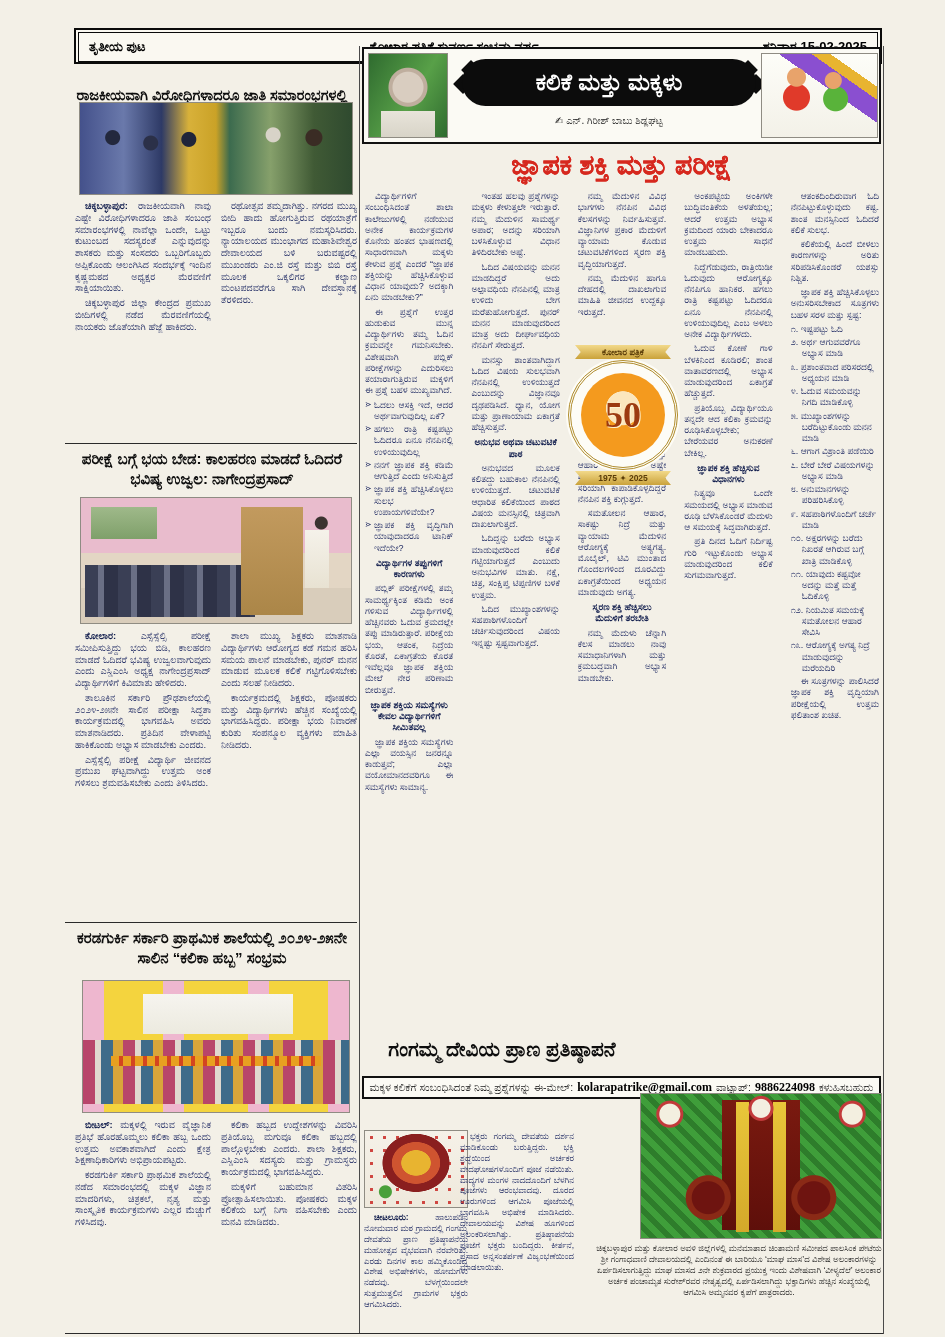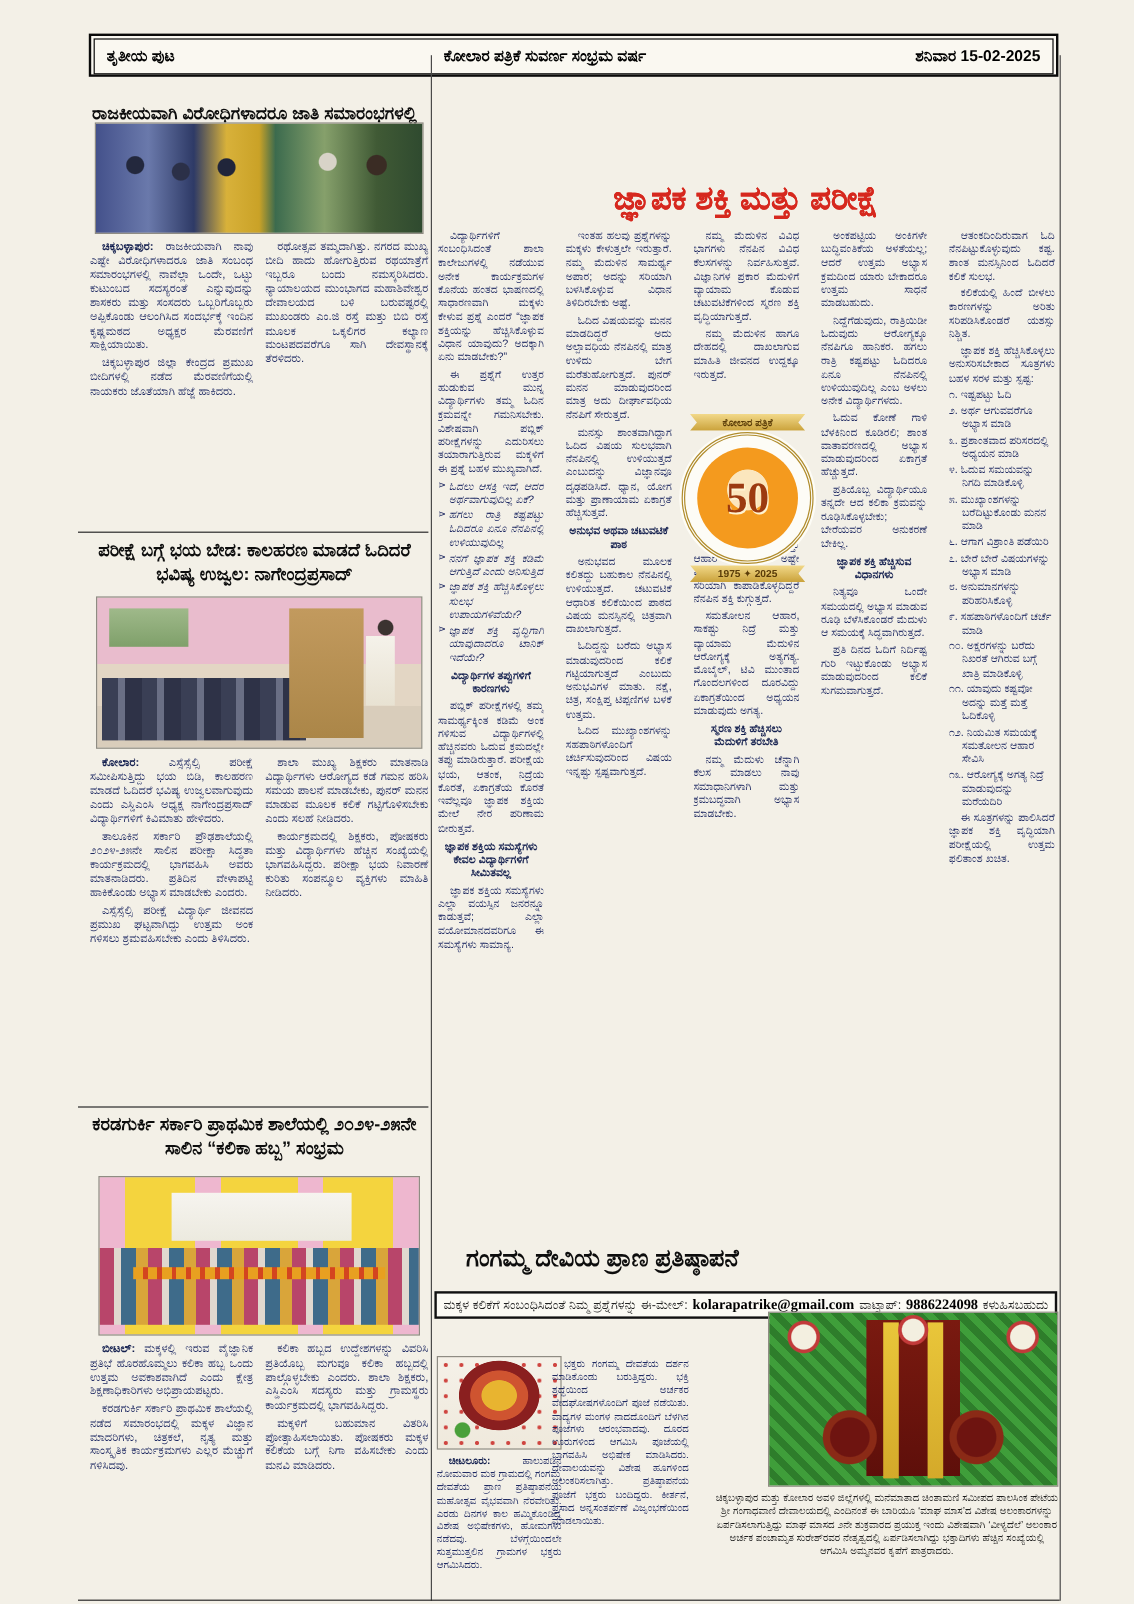--- a/index.html
+++ b/index.html
@@ -26,21 +26,21 @@
     text-shadow:0 0 0.4px #d6281e;}
   .gang-hl{font-weight:bold;font-size:20px;line-height:1.2;text-align:center;color:#0d0d0d;}
 
   
   .bodycols{display:flex;gap:10px;overflow:hidden;}
   .bodycols .col{flex:1;overflow:hidden;font-size:9.5px;line-height:1.24;text-align:justify;}
   .b-p{margin:0 0 3px;text-indent:10px;}
   .b-lead{margin:0 0 3px;text-indent:10px;}
   .b-lead b{color:#14204f;}
   .b-h{font-weight:bold;text-align:center;margin:4px 0 3px;text-indent:0;color:#14204f;}
-  .b-q{margin:0 0 2px;text-indent:0;padding-left:9px;position:relative;font-style:italic;}
+  .b-q{margin:0 0 2px;text-indent:0;padding-left:9px;position:relative;}
   .b-q::before{content:"⋗";position:absolute;left:0;top:0;font-size:8px;}
   .b-li{margin:0 0 2px;text-indent:-11px;padding-left:11px;text-align:left;}
 
   
   .main-cols{display:flex;gap:18px;overflow:hidden;}
   .main-cols .col{flex:1;overflow:hidden;font-size:9px;line-height:1.25;text-align:justify;}
 
   
   .ph{border:1px solid #8f8c83;}
   .ph-politicians{
@@ -191,20 +191,34 @@
     <div class="col">
         <p class="b-p">ಕಲಿಕಾ ಹಬ್ಬದ ಉದ್ದೇಶಗಳನ್ನು ವಿವರಿಸಿ ಪ್ರತಿಯೊಬ್ಬ ಮಗುವೂ ಕಲಿಕಾ ಹಬ್ಬದಲ್ಲಿ ಪಾಲ್ಗೊಳ್ಳಬೇಕು ಎಂದರು. ಶಾಲಾ ಶಿಕ್ಷಕರು, ಎಸ್ಡಿಎಂಸಿ ಸದಸ್ಯರು ಮತ್ತು ಗ್ರಾಮಸ್ಥರು ಕಾರ್ಯಕ್ರಮದಲ್ಲಿ ಭಾಗವಹಿಸಿದ್ದರು.</p>
         <p class="b-p">ಮಕ್ಕಳಿಗೆ ಬಹುಮಾನ ವಿತರಿಸಿ ಪ್ರೋತ್ಸಾಹಿಸಲಾಯಿತು. ಪೋಷಕರು ಮಕ್ಕಳ ಕಲಿಕೆಯ ಬಗ್ಗೆ ನಿಗಾ ವಹಿಸಬೇಕು ಎಂದು ಮನವಿ ಮಾಡಿದರು.</p>
       </div>
   </div>
 
   <div class="abs vrule" style="left:359px;top:46px;height:1288px;"></div>
   <div class="abs vrule" style="left:883px;top:46px;height:1288px;"></div>
   <div class="abs hrule" style="left:65px;top:1333px;width:818px;"></div>
 
+  <div class="abs masthead-box" style="left:362px;top:47px;width:519px;height:97px;">
+    <div class="abs ph ph-author" style="left:4px;top:4px;width:80px;height:85px;"></div>
+
+    <div class="spike" style="left:92px;top:28px;"></div>
+    <div class="spike" style="left:100px;top:14px;"></div>
+    <div class="spike" style="left:385px;top:28px;"></div>
+    <div class="spike" style="left:377px;top:14px;"></div>
+    <div class="burst" style="left:98px;top:10px;width:294px;height:47px;">
+      <span>ಕಲಿಕೆ ಮತ್ತು ಮಕ್ಕಳು</span>
+    </div>
+    <div class="byline" style="left:98px;top:66px;width:294px;">✍ ಎನ್. ಗಿರೀಶ್ ಬಾಬು ಶಿಡ್ಲಘಟ್ಟ</div>
+
+    <div class="abs ph ph-cartoon" style="left:397px;top:4px;width:117px;height:85px;"></div>
+  </div>
 
   <div class="abs main-hl" style="left:364px;top:149px;width:515px;height:38px;">ಜ್ಞಾಪಕ ಶಕ್ತಿ ಮತ್ತು ಪರೀಕ್ಷೆ</div>
 
   <div class="abs main-cols" style="left:365px;top:191px;width:514px;height:879px;">
     <div class="col">
         <p class="b-p">ವಿದ್ಯಾರ್ಥಿಗಳಿಗೆ ಸಂಬಂಧಿಸಿದಂತೆ ಶಾಲಾ ಕಾಲೇಜುಗಳಲ್ಲಿ ನಡೆಯುವ ಅನೇಕ ಕಾರ್ಯಕ್ರಮಗಳ ಕೊನೆಯ ಹಂತದ ಭಾಷಣದಲ್ಲಿ ಸಾಧಾರಣವಾಗಿ ಮಕ್ಕಳು ಕೇಳುವ ಪ್ರಶ್ನೆ ಎಂದರೆ “ಜ್ಞಾಪಕ ಶಕ್ತಿಯನ್ನು ಹೆಚ್ಚಿಸಿಕೊಳ್ಳುವ ವಿಧಾನ ಯಾವುದು? ಅದಕ್ಕಾಗಿ ಏನು ಮಾಡಬೇಕು?”</p>
         <p class="b-p">ಈ ಪ್ರಶ್ನೆಗೆ ಉತ್ತರ ಹುಡುಕುವ ಮುನ್ನ ವಿದ್ಯಾರ್ಥಿಗಳು ತಮ್ಮ ಓದಿನ ಕ್ರಮವನ್ನೇ ಗಮನಿಸಬೇಕು. ವಿಶೇಷವಾಗಿ ಪಬ್ಲಿಕ್ ಪರೀಕ್ಷೆಗಳನ್ನು ಎದುರಿಸಲು ತಯಾರಾಗುತ್ತಿರುವ ಮಕ್ಕಳಿಗೆ ಈ ಪ್ರಶ್ನೆ ಬಹಳ ಮುಖ್ಯವಾಗಿದೆ.</p>
         <p class="b-q">ಓದಲು ಆಸಕ್ತಿ ಇದೆ, ಆದರೆ ಅರ್ಥವಾಗುವುದಿಲ್ಲ ಏಕೆ?</p>
         <p class="b-q">ಹಗಲು ರಾತ್ರಿ ಕಷ್ಟಪಟ್ಟು ಓದಿದರೂ ಏನೂ ನೆನಪಿನಲ್ಲಿ ಉಳಿಯುವುದಿಲ್ಲ</p>
         <p class="b-q">ನನಗೆ ಜ್ಞಾಪಕ ಶಕ್ತಿ ಕಡಿಮೆ ಆಗುತ್ತಿದೆ ಎಂದು ಅನಿಸುತ್ತಿದೆ</p>

